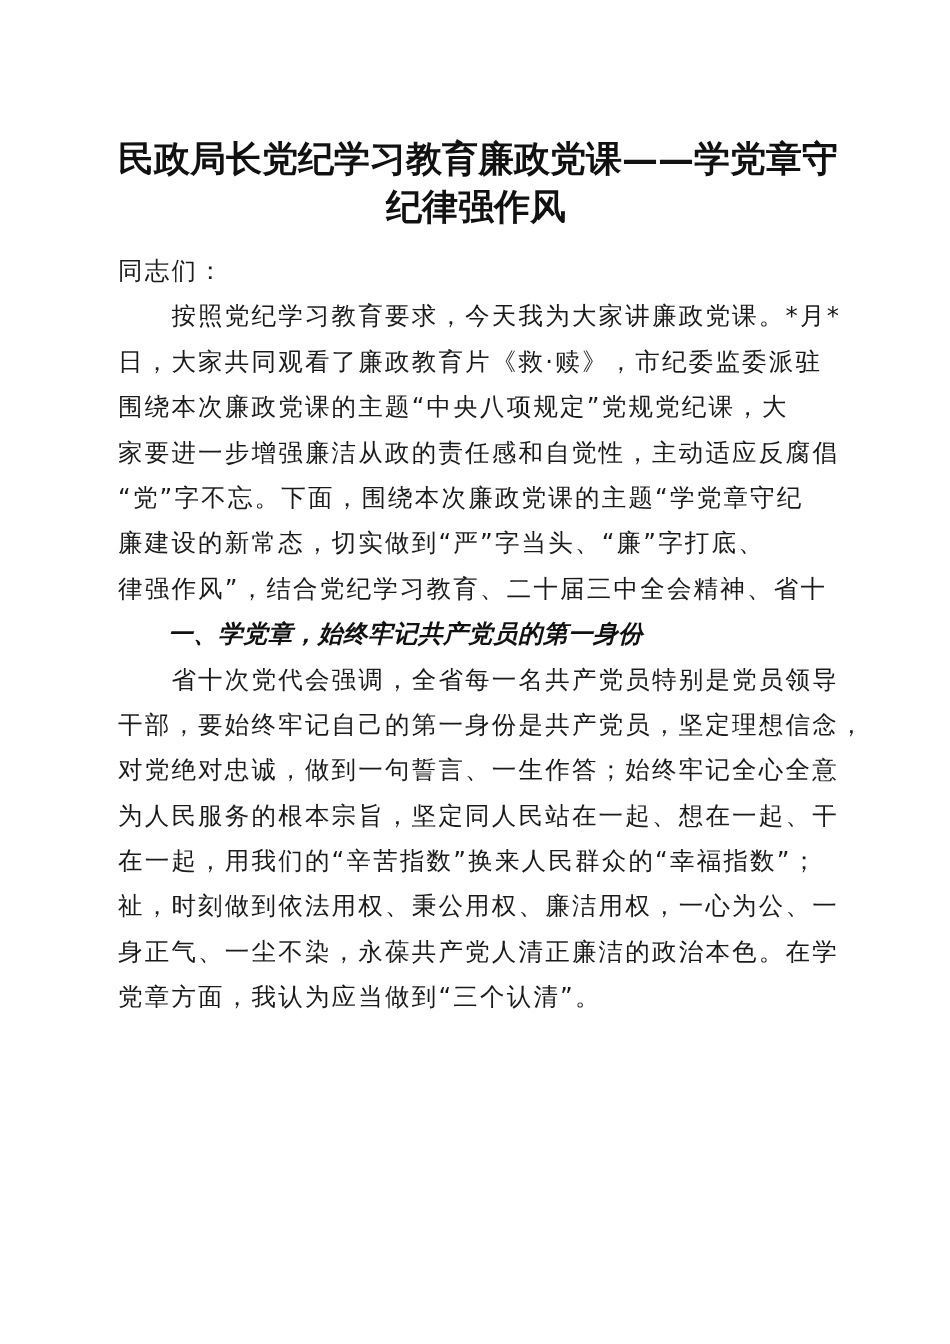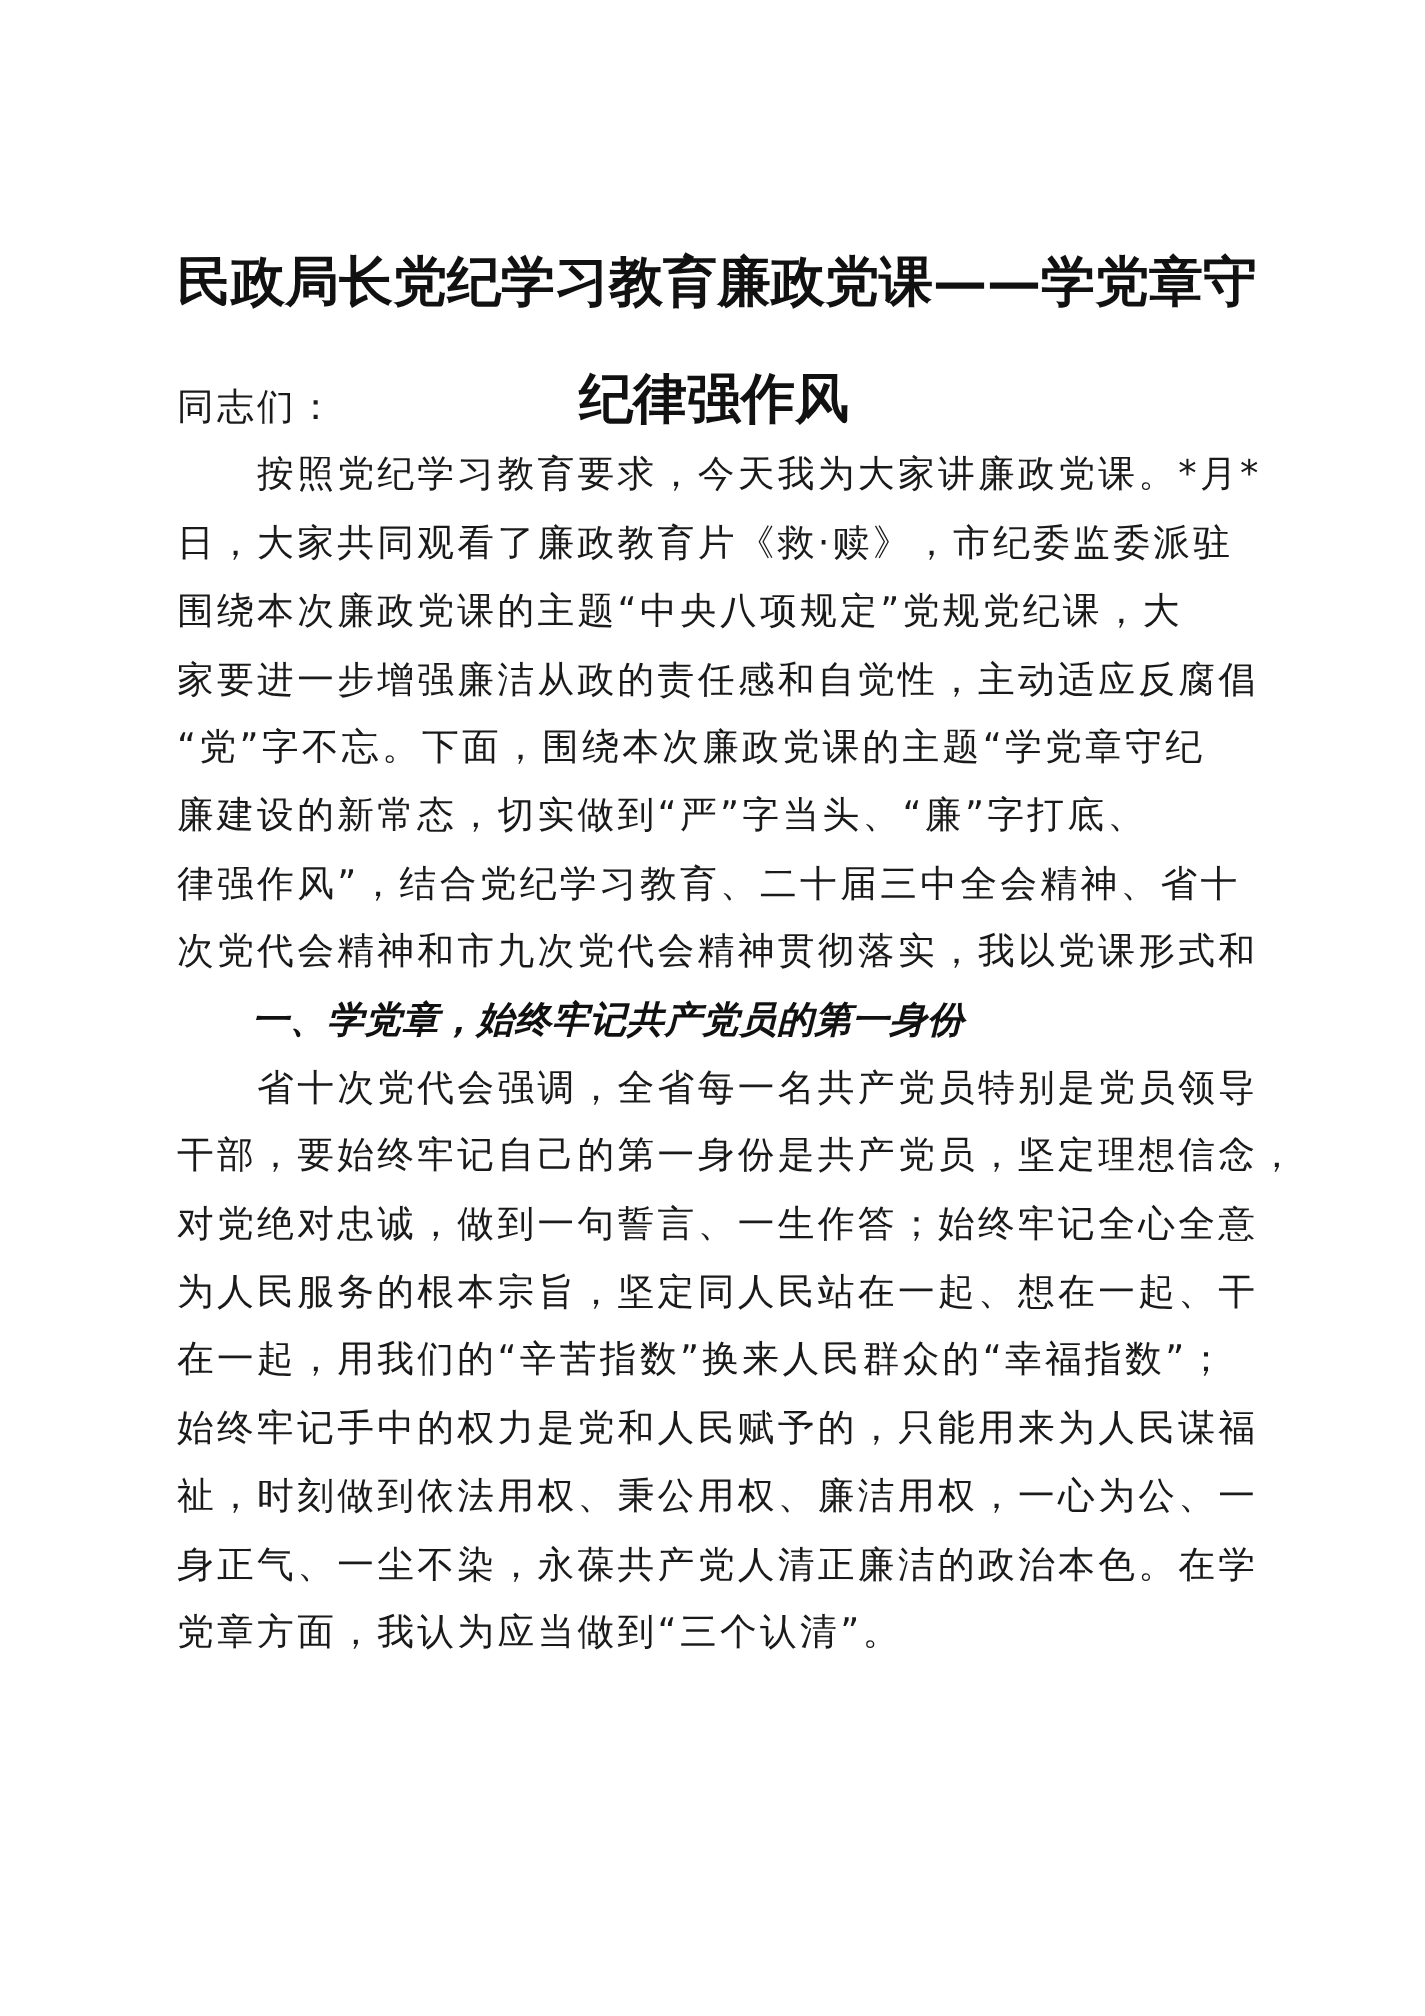--- a/index.html
+++ b/index.html
@@ -29,21 +29,20 @@
       font-family: "DejaVu Serif", "Liberation Serif", serif;
       font-weight: bold;
       font-size: 36px;
       line-height: 48px;
       letter-spacing: 0px;
       color: #111111;
     }
     .title-line {
       display: block;
       white-space: nowrap;
-      margin-top: 30px;
     }
     .body {
       position: absolute;
       left: 0;
       top: 248px;
       width: 716px;
       font-family: "DejaVu Sans", "Liberation Sans", sans-serif;
       font-size: 24.5px;
       line-height: 45.4px;
       letter-spacing: 2.2px;
@@ -77,30 +76,28 @@
     <span class="line">同志们：</span>
 
     <div>
       <span class="line">　　按照党纪学习教育要求，今天我为大家讲廉政党课。*月*</span>
       <span class="line">日，大家共同观看了廉政教育片《救·赎》，市纪委监委派驻</span>
       <span class="line">围绕本次廉政党课的主题“中央八项规定”党规党纪课，大</span>
       <span class="line">家要进一步增强廉洁从政的责任感和自觉性，主动适应反腐倡</span>
       <span class="line">“党”字不忘。下面，围绕本次廉政党课的主题“学党章守纪</span>
       <span class="line">廉建设的新常态，切实做到“严”字当头、“廉”字打底、</span>
       <span class="line">律强作风”，结合党纪学习教育、二十届三中全会精神、省十</span>
-      <span class="line">次党代会精神和市九次党代会精神贯彻落实，我以党课形式和</span>
     </div>
 
     <span class="heading-line">　　一、学党章，始终牢记共产党员的第一身份</span>
 
     <div>
       <span class="line">　　省十次党代会强调，全省每一名共产党员特别是党员领导</span>
       <span class="line">干部，要始终牢记自己的第一身份是共产党员，坚定理想信念，</span>
       <span class="line">对党绝对忠诚，做到一句誓言、一生作答；始终牢记全心全意</span>
       <span class="line">为人民服务的根本宗旨，坚定同人民站在一起、想在一起、干</span>
       <span class="line">在一起，用我们的“辛苦指数”换来人民群众的“幸福指数”；</span>
-      <span class="line">始终牢记手中的权力是党和人民赋予的，只能用来为人民谋福</span>
       <span class="line">祉，时刻做到依法用权、秉公用权、廉洁用权，一心为公、一</span>
       <span class="line">身正气、一尘不染，永葆共产党人清正廉洁的政治本色。在学</span>
       <span class="line">党章方面，我认为应当做到“三个认清”。</span>
     </div>
   </div>
 </div>
 
 </body></html>

